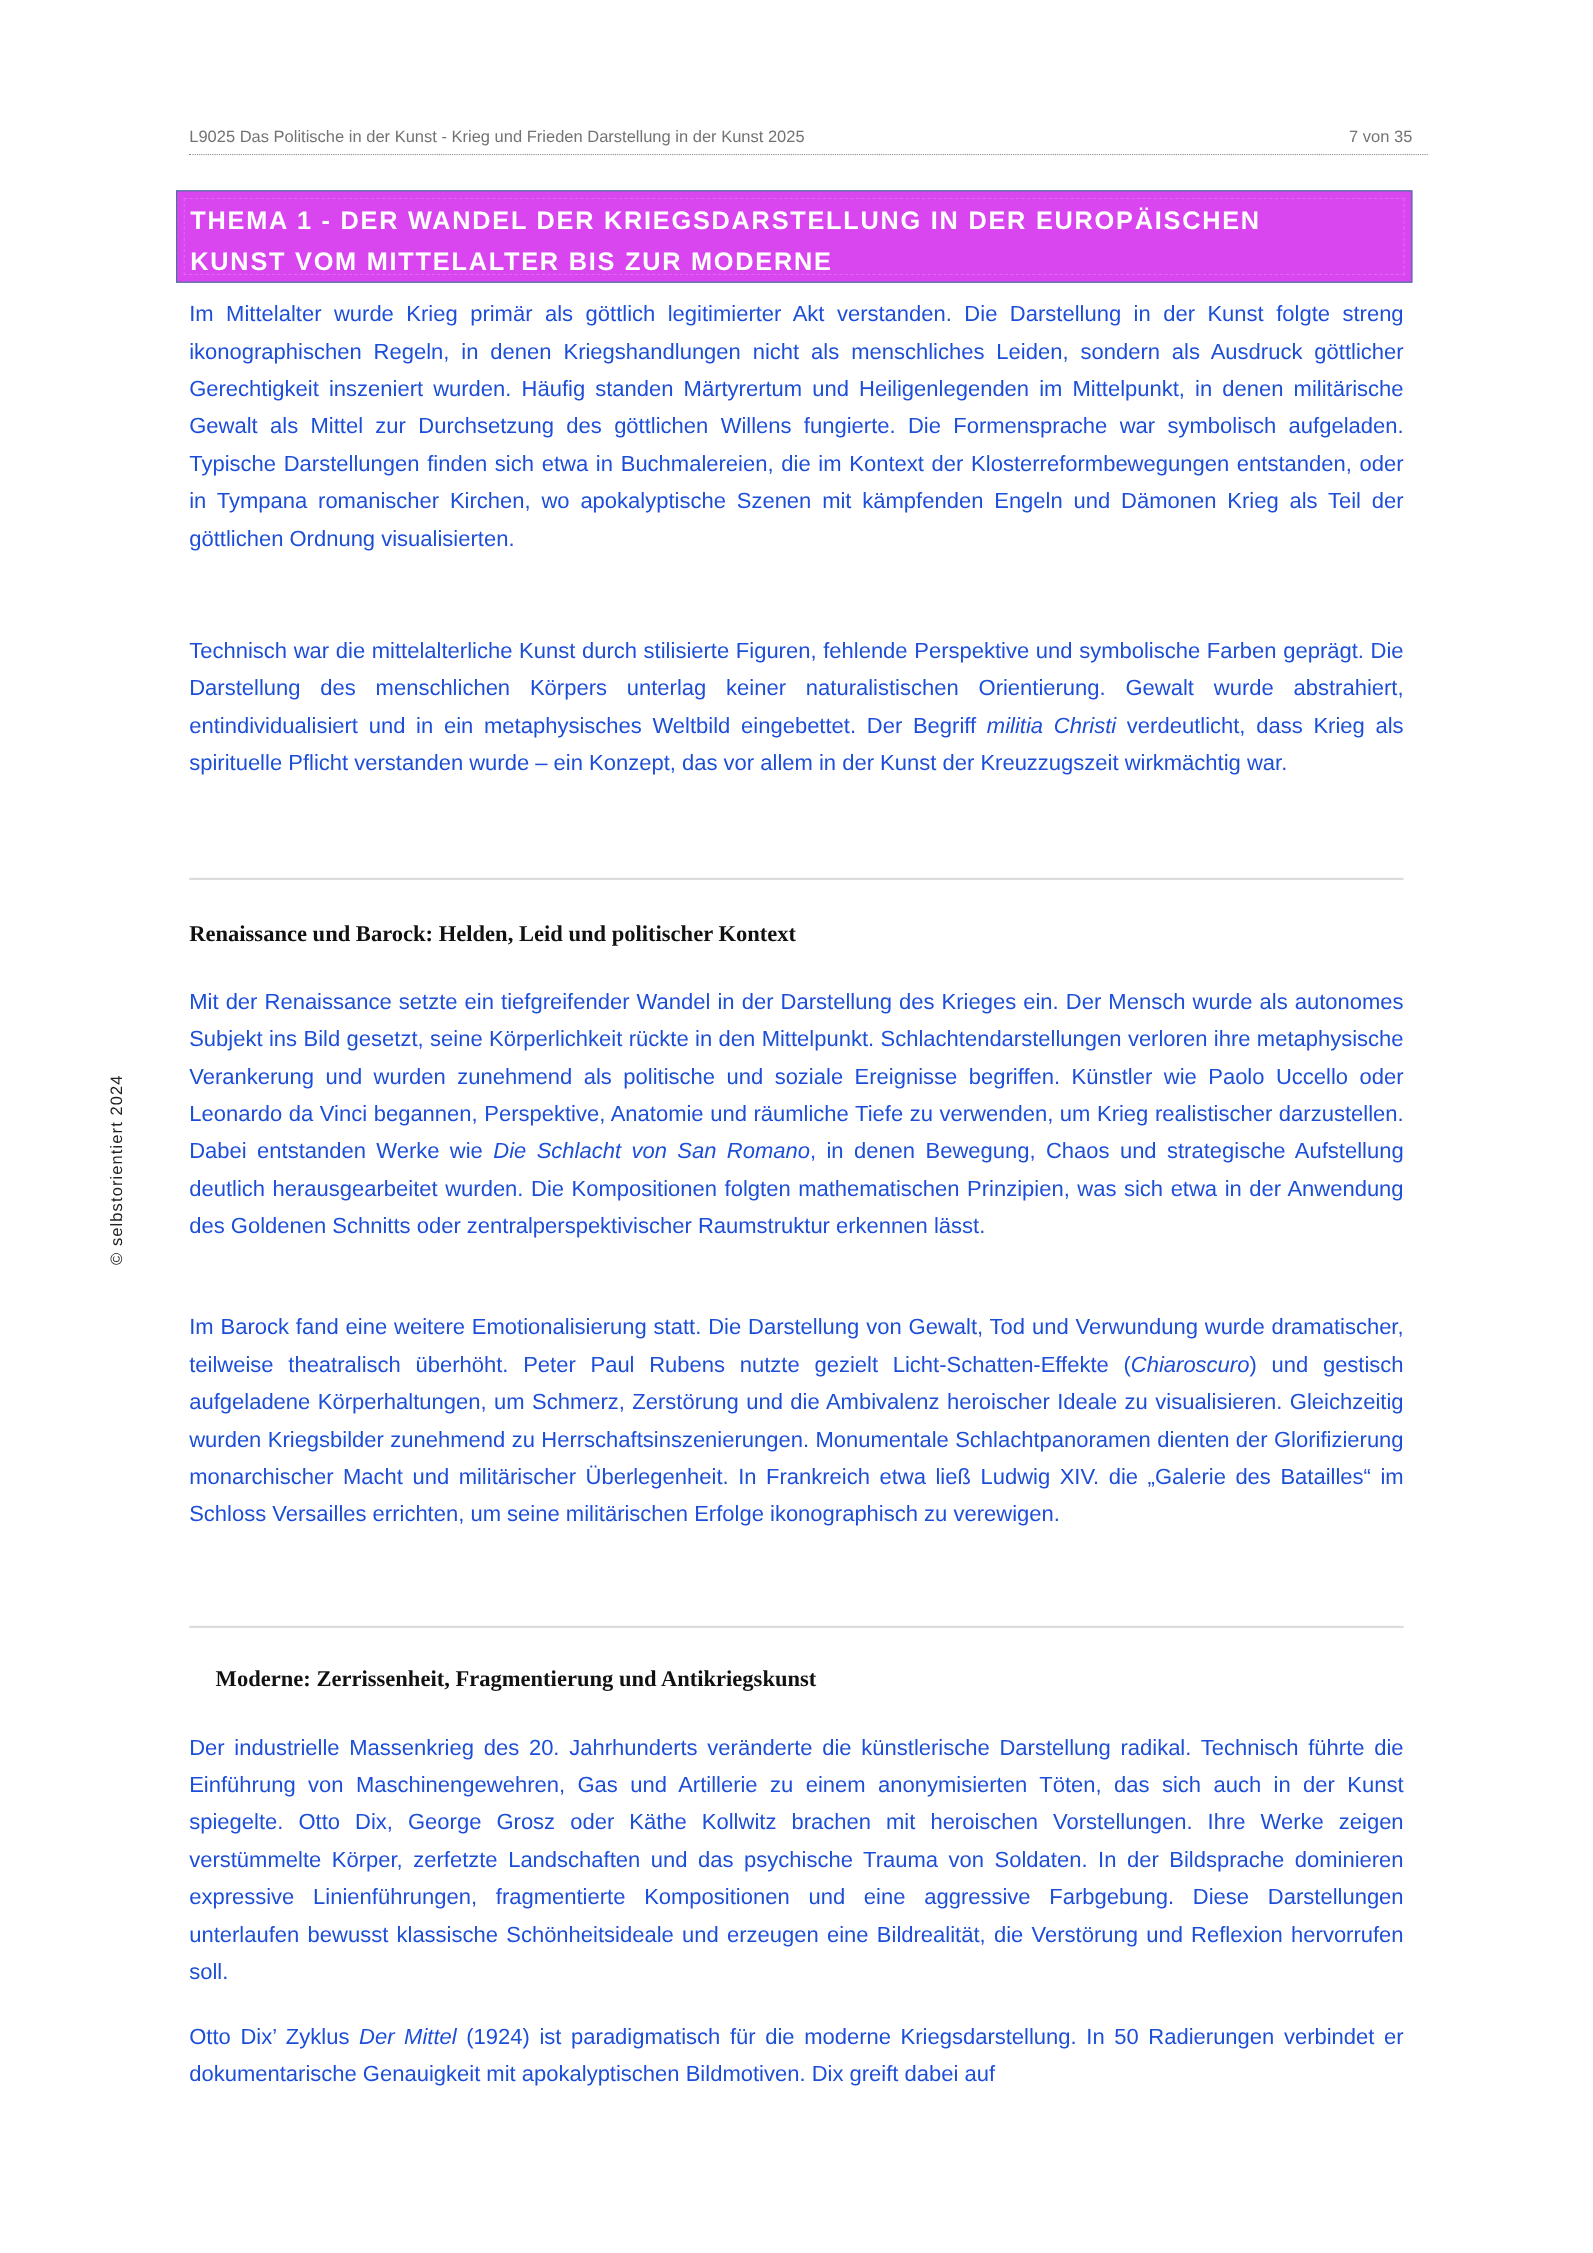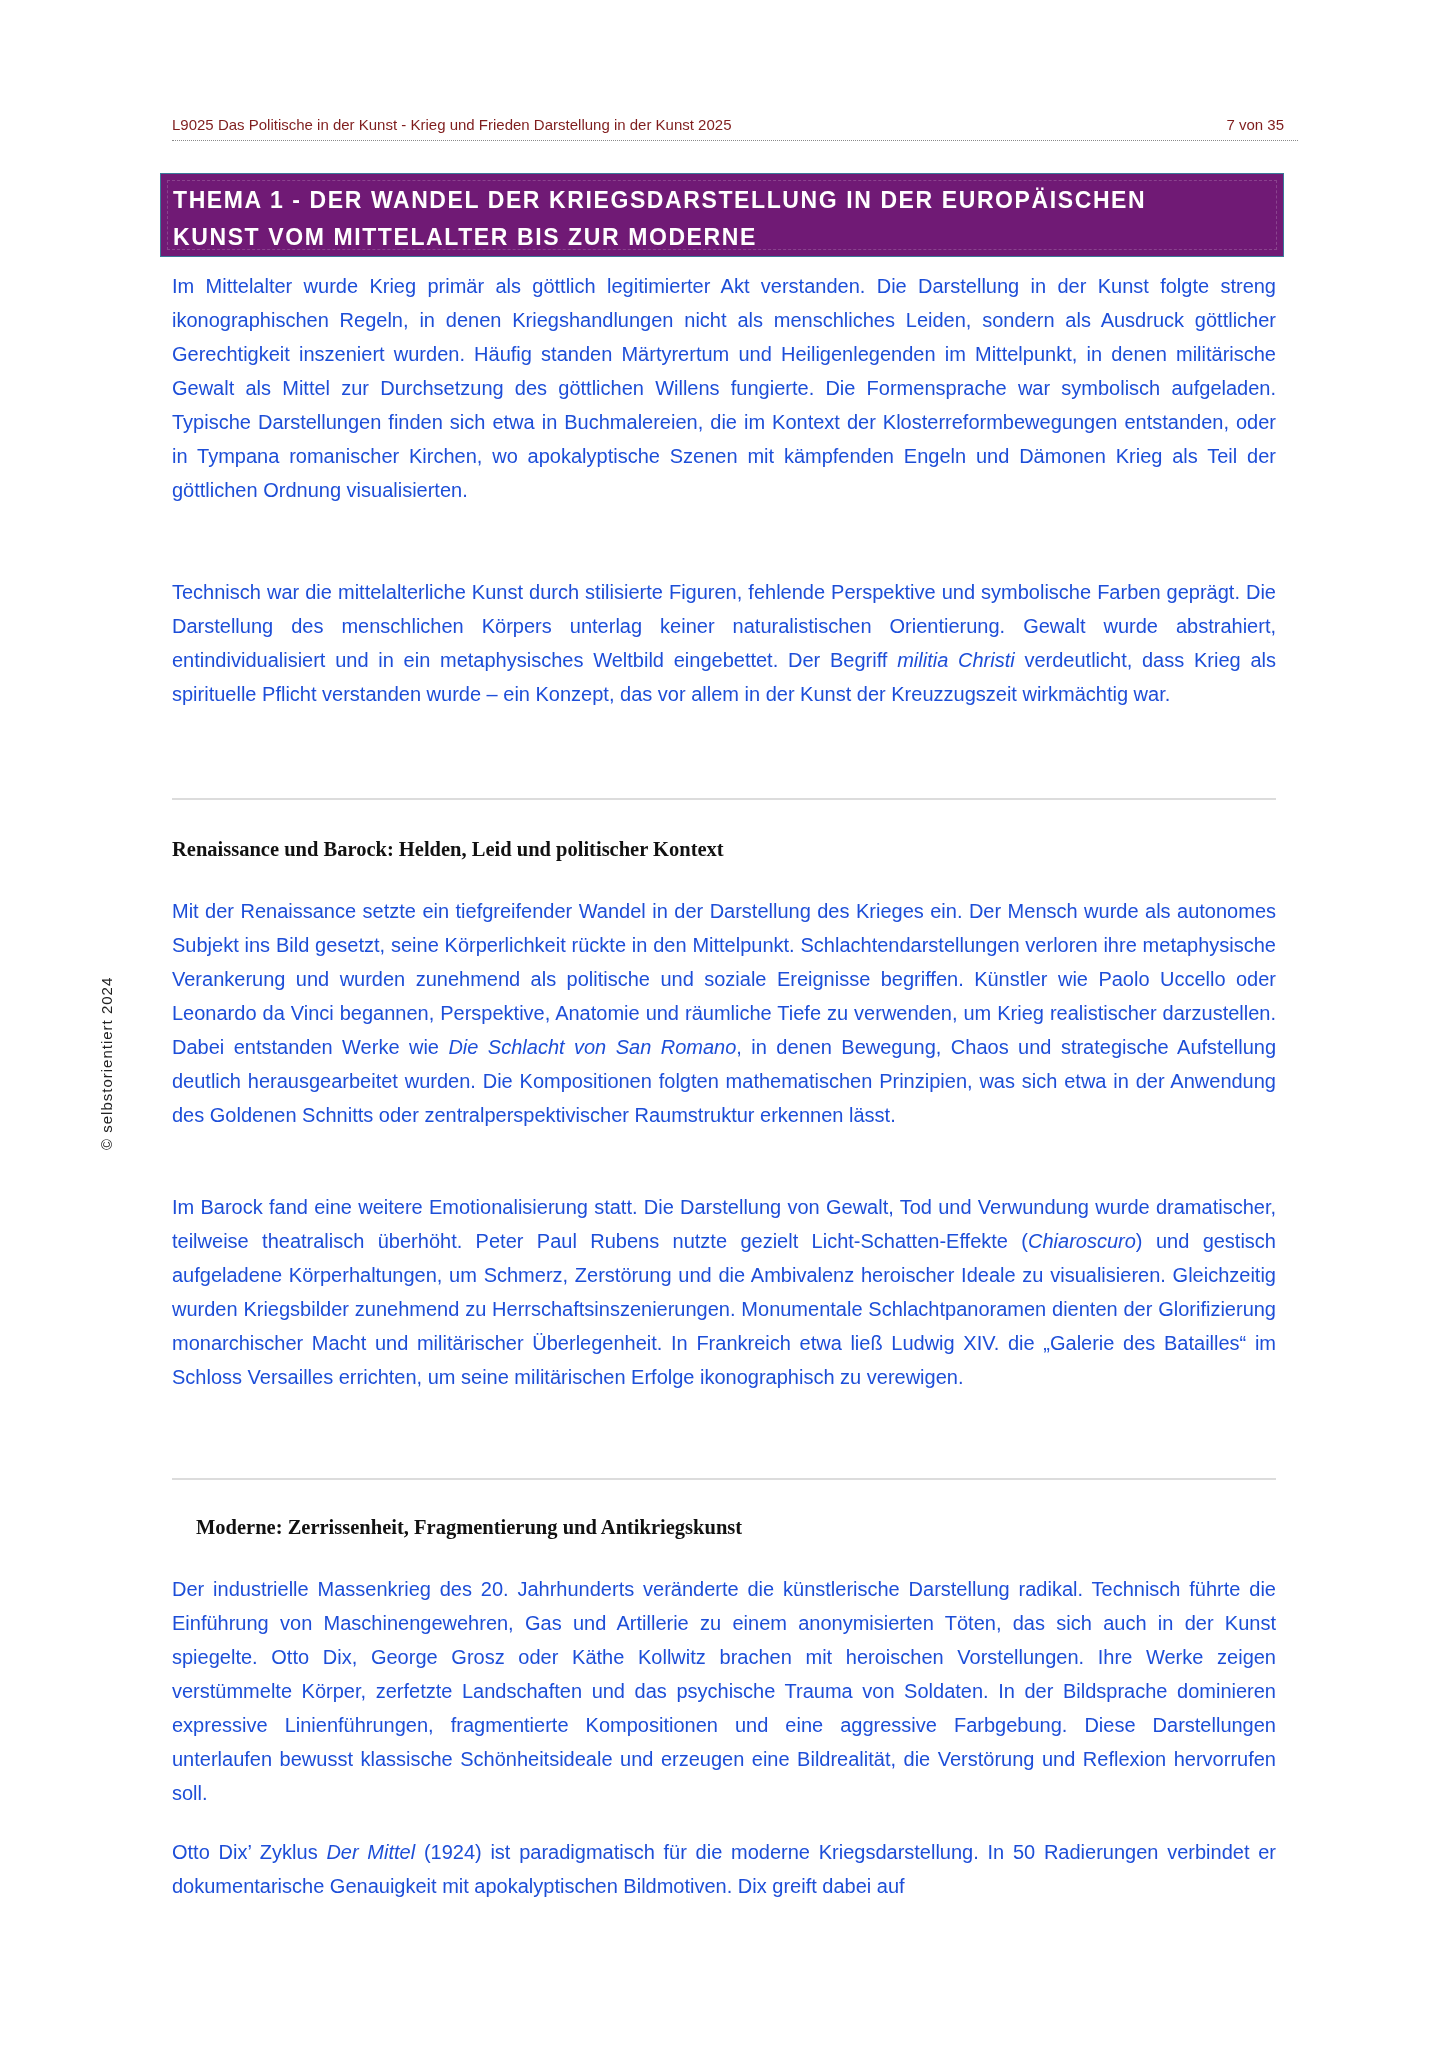--- a/index.html
+++ b/index.html
@@ -1,23 +1,23 @@
 <!DOCTYPE html>
 <html><head>
 <meta charset="utf-8">
 <style>
   html, body { margin: 0; padding: 0; background: #ffffff; }
   body { width: 1448px; height: 2048px; position: relative; overflow: hidden;
          font-family: "Liberation Sans", sans-serif; color: #1a1a1a; }
   .page-header { position: absolute; left: 172px; top: 114px; width: 1126px; height: 26px;
-                 border-bottom: 1px dotted #8a8a8a; font-size: 15px; color: #7f1d1d; }
+                 border-bottom: 1px dotted #8a8a8a; font-size: 15px; color: #737373; }
   .page-header .doc-title { position: absolute; left: 0; top: 2px; }
   .page-header .page-num { position: absolute; right: 14px; top: 2px; }
   .title-banner { position: absolute; left: 160px; top: 173px; width: 1124px; height: 84px;
-                  background: #701a75; border: 1px solid #3a7a99; box-sizing: border-box; }
+                  background: #d946ef; border: 1px solid #3a7a99; box-sizing: border-box; }
   .title-banner .inner { position: absolute; left: 6px; right: 6px; top: 6px; bottom: 6px;
                          border: 1px dashed rgba(255,255,255,0.18); }
   .title-banner .title-text { position: absolute; left: 12px; top: 8px; color: #ffffff;
                    font-weight: bold; font-size: 23px; letter-spacing: 1.6px; line-height: 37px; }
   .body-text { position: absolute; left: 172px; width: 1104px; font-size: 20px;
                line-height: 34px; text-align: justify; color: #1d4ed8; }
   .body-text em { font-style: italic; }
   .section-rule { position: absolute; left: 172px; width: 1104px; height: 0;
                   border-top: 2px solid #dcdcdc; }
   .section-heading { position: absolute; left: 172px; font-size: 20.5px; font-weight: bold;

